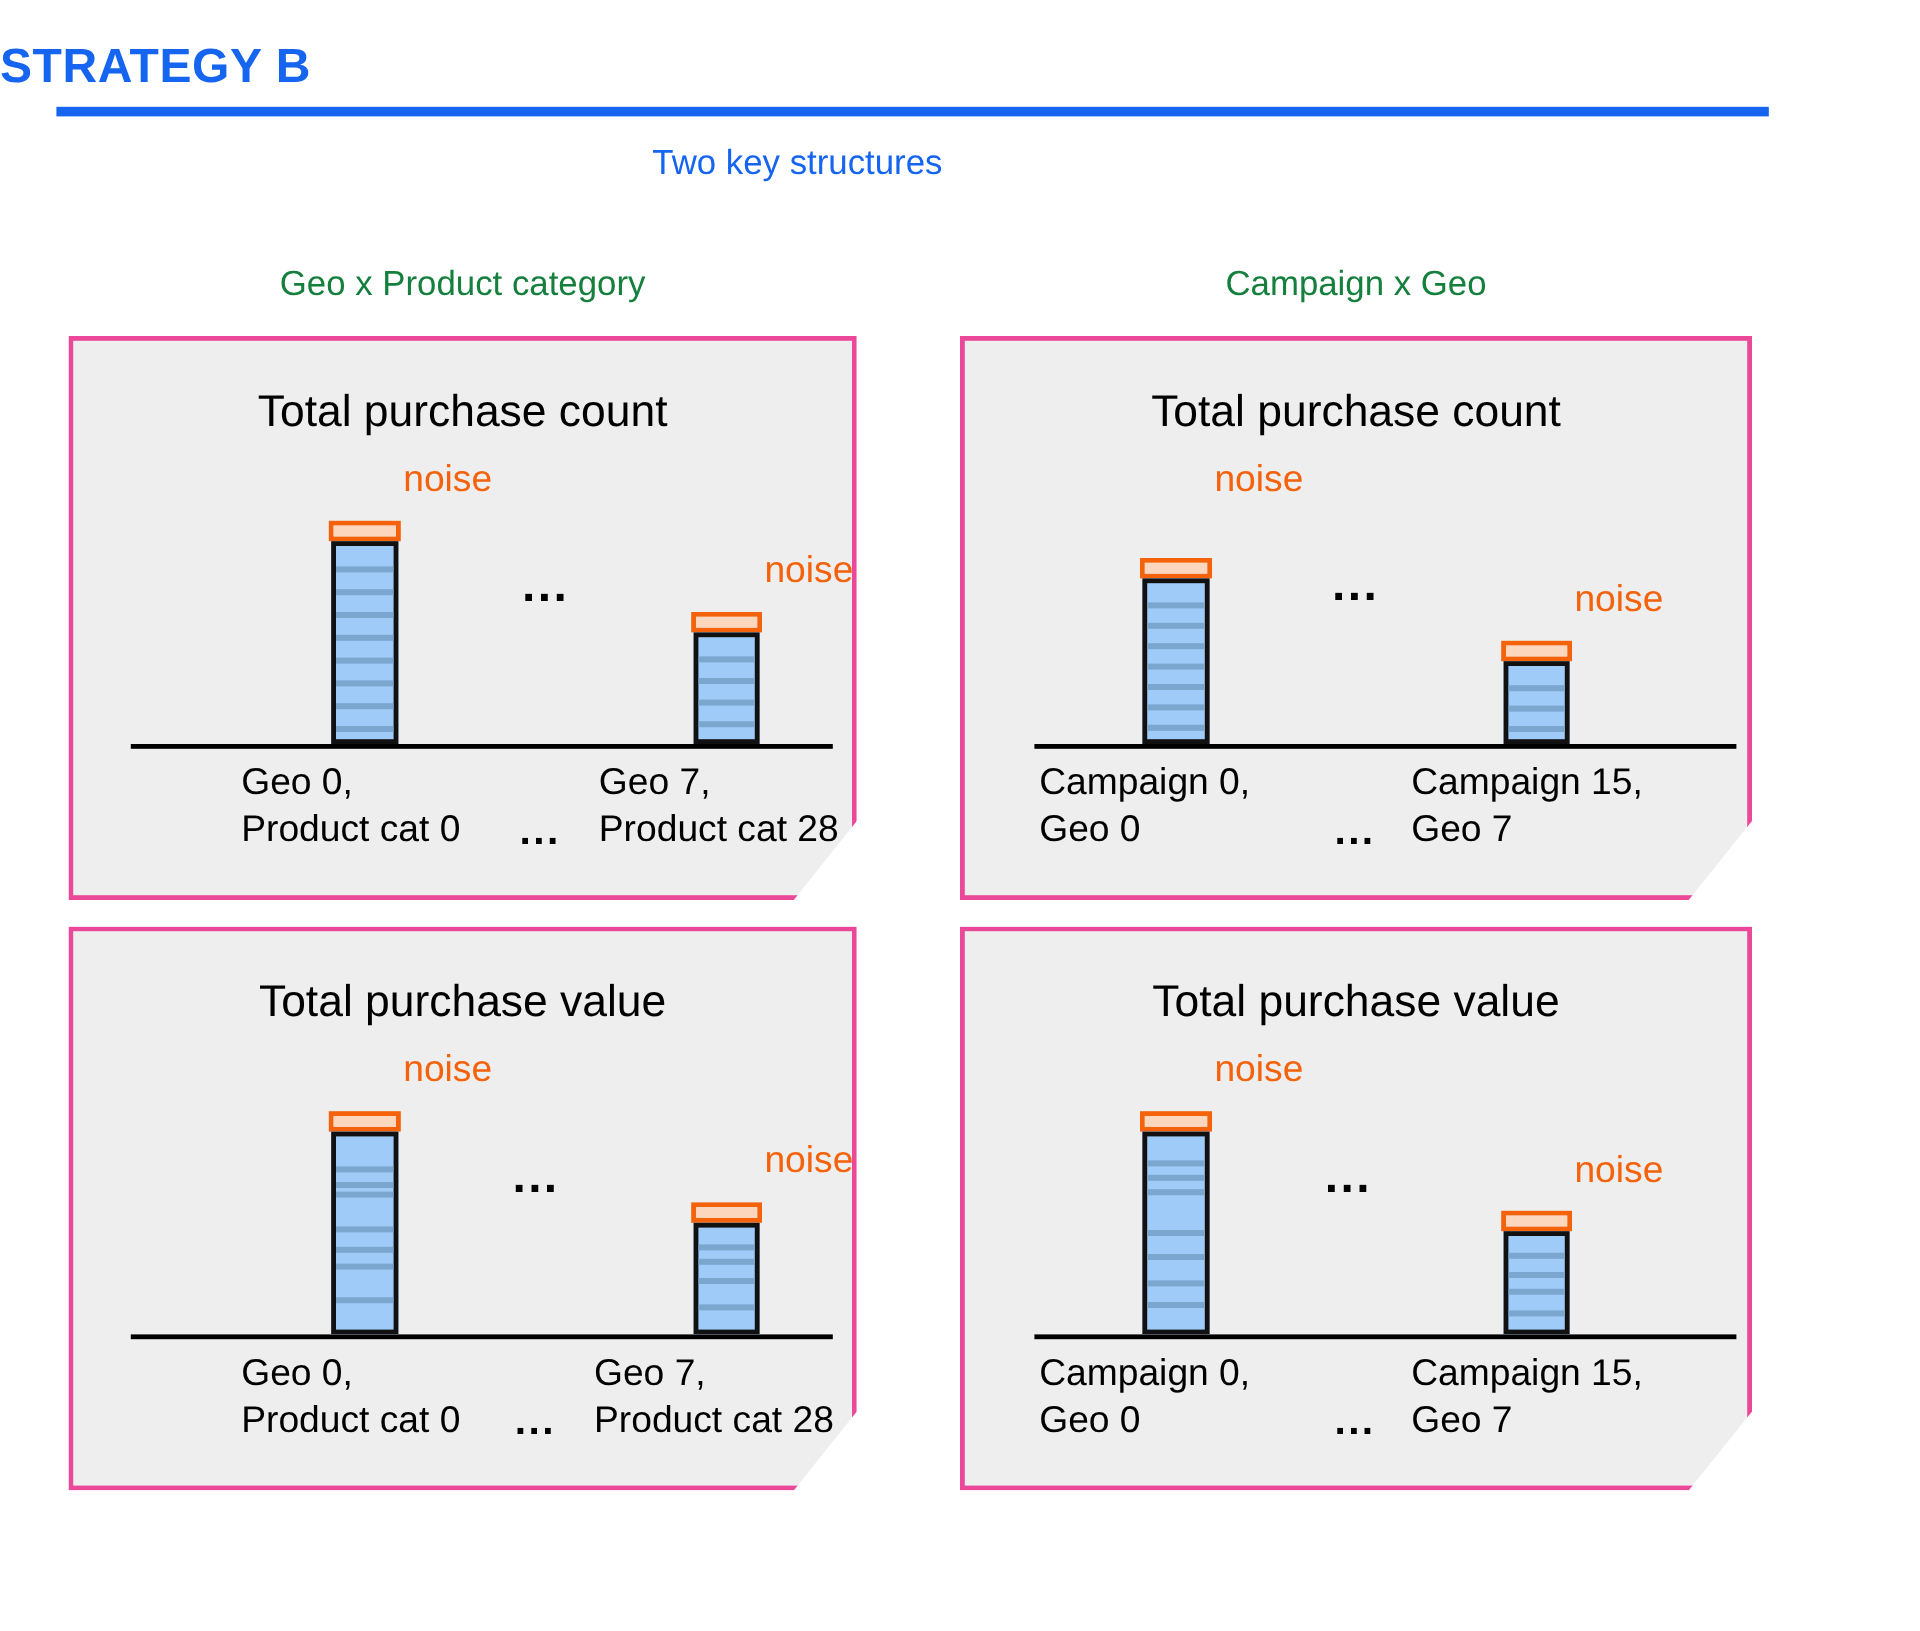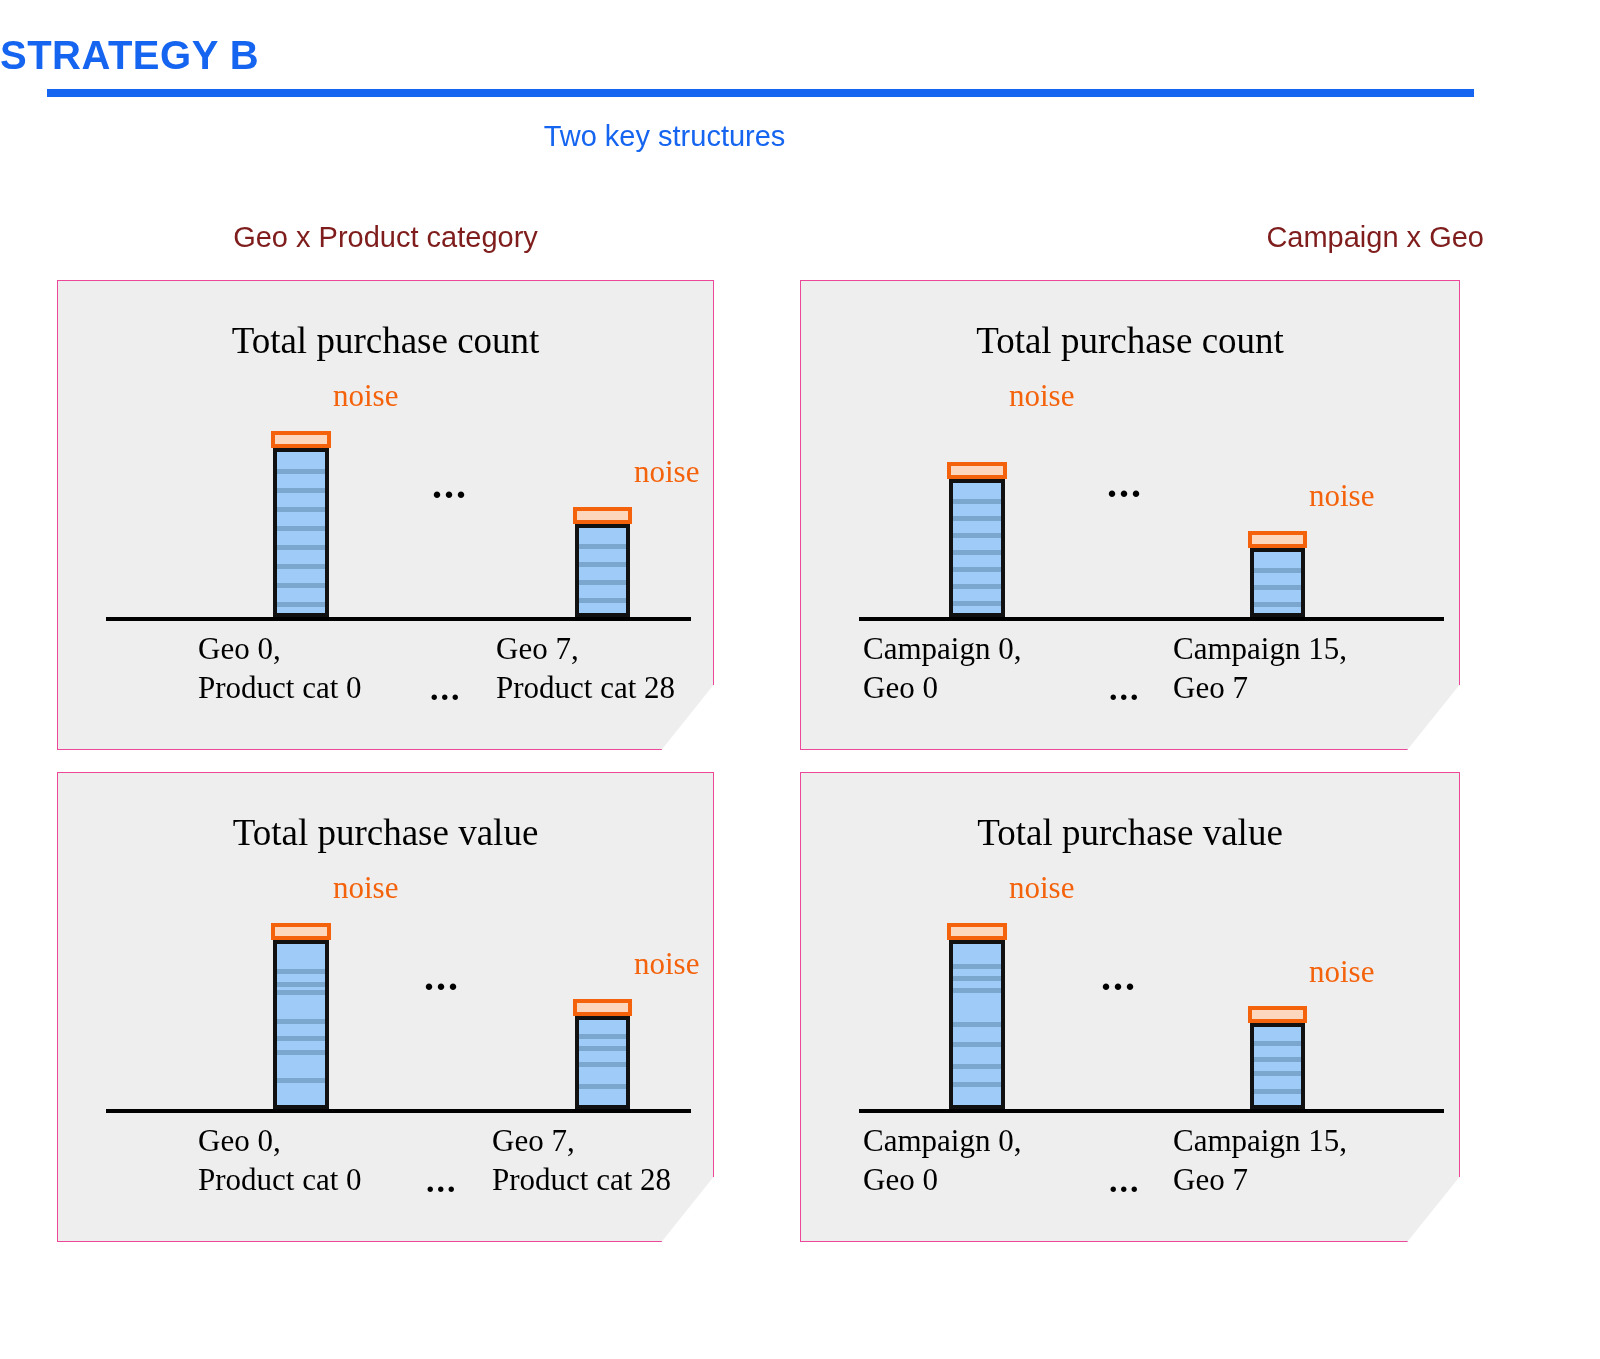--- a/index.html
+++ b/index.html
@@ -42,36 +42,35 @@
     width: 1329px;
     text-align: center;
     font-size: 29px;
     color: #1565f0;
   }
 
   
   .col-heading {
     position: absolute;
     font-size: 29px;
-    color: #7f1d1d;
+    color: #15803d;
     text-align: center;
     white-space: nowrap;
   }
   #heading-left  { top: 221px; left: 57px;  width: 657px; }
-  #heading-right { top: 221px; left: 824px; width: 660px; text-align: right; }
+  #heading-right { top: 221px; left: 800px; width: 660px; }
 
   
   .panel {
     position: absolute;
     background: #eeeeee;
-    border: 1px solid #ec4899;
+    border: 4px solid #ec4899;
     box-sizing: border-box;
     
     clip-path: polygon(0 0, 100% 0, 100% 86%, 92% 100%, 0 100%);
-    font-family: Liberation Serif, serif;
   }
   #panel-tl { left: 57px;  top: 280px; width: 657px;  height: 470px; }
   #panel-tr { left: 800px; top: 280px; width: 660px;  height: 470px; }
   #panel-bl { left: 57px;  top: 772px; width: 657px;  height: 470px; }
   #panel-br { left: 800px; top: 772px; width: 660px;  height: 470px; }
 
   .panel-title {
     position: absolute;
     top: 38px;
     left: 0;

